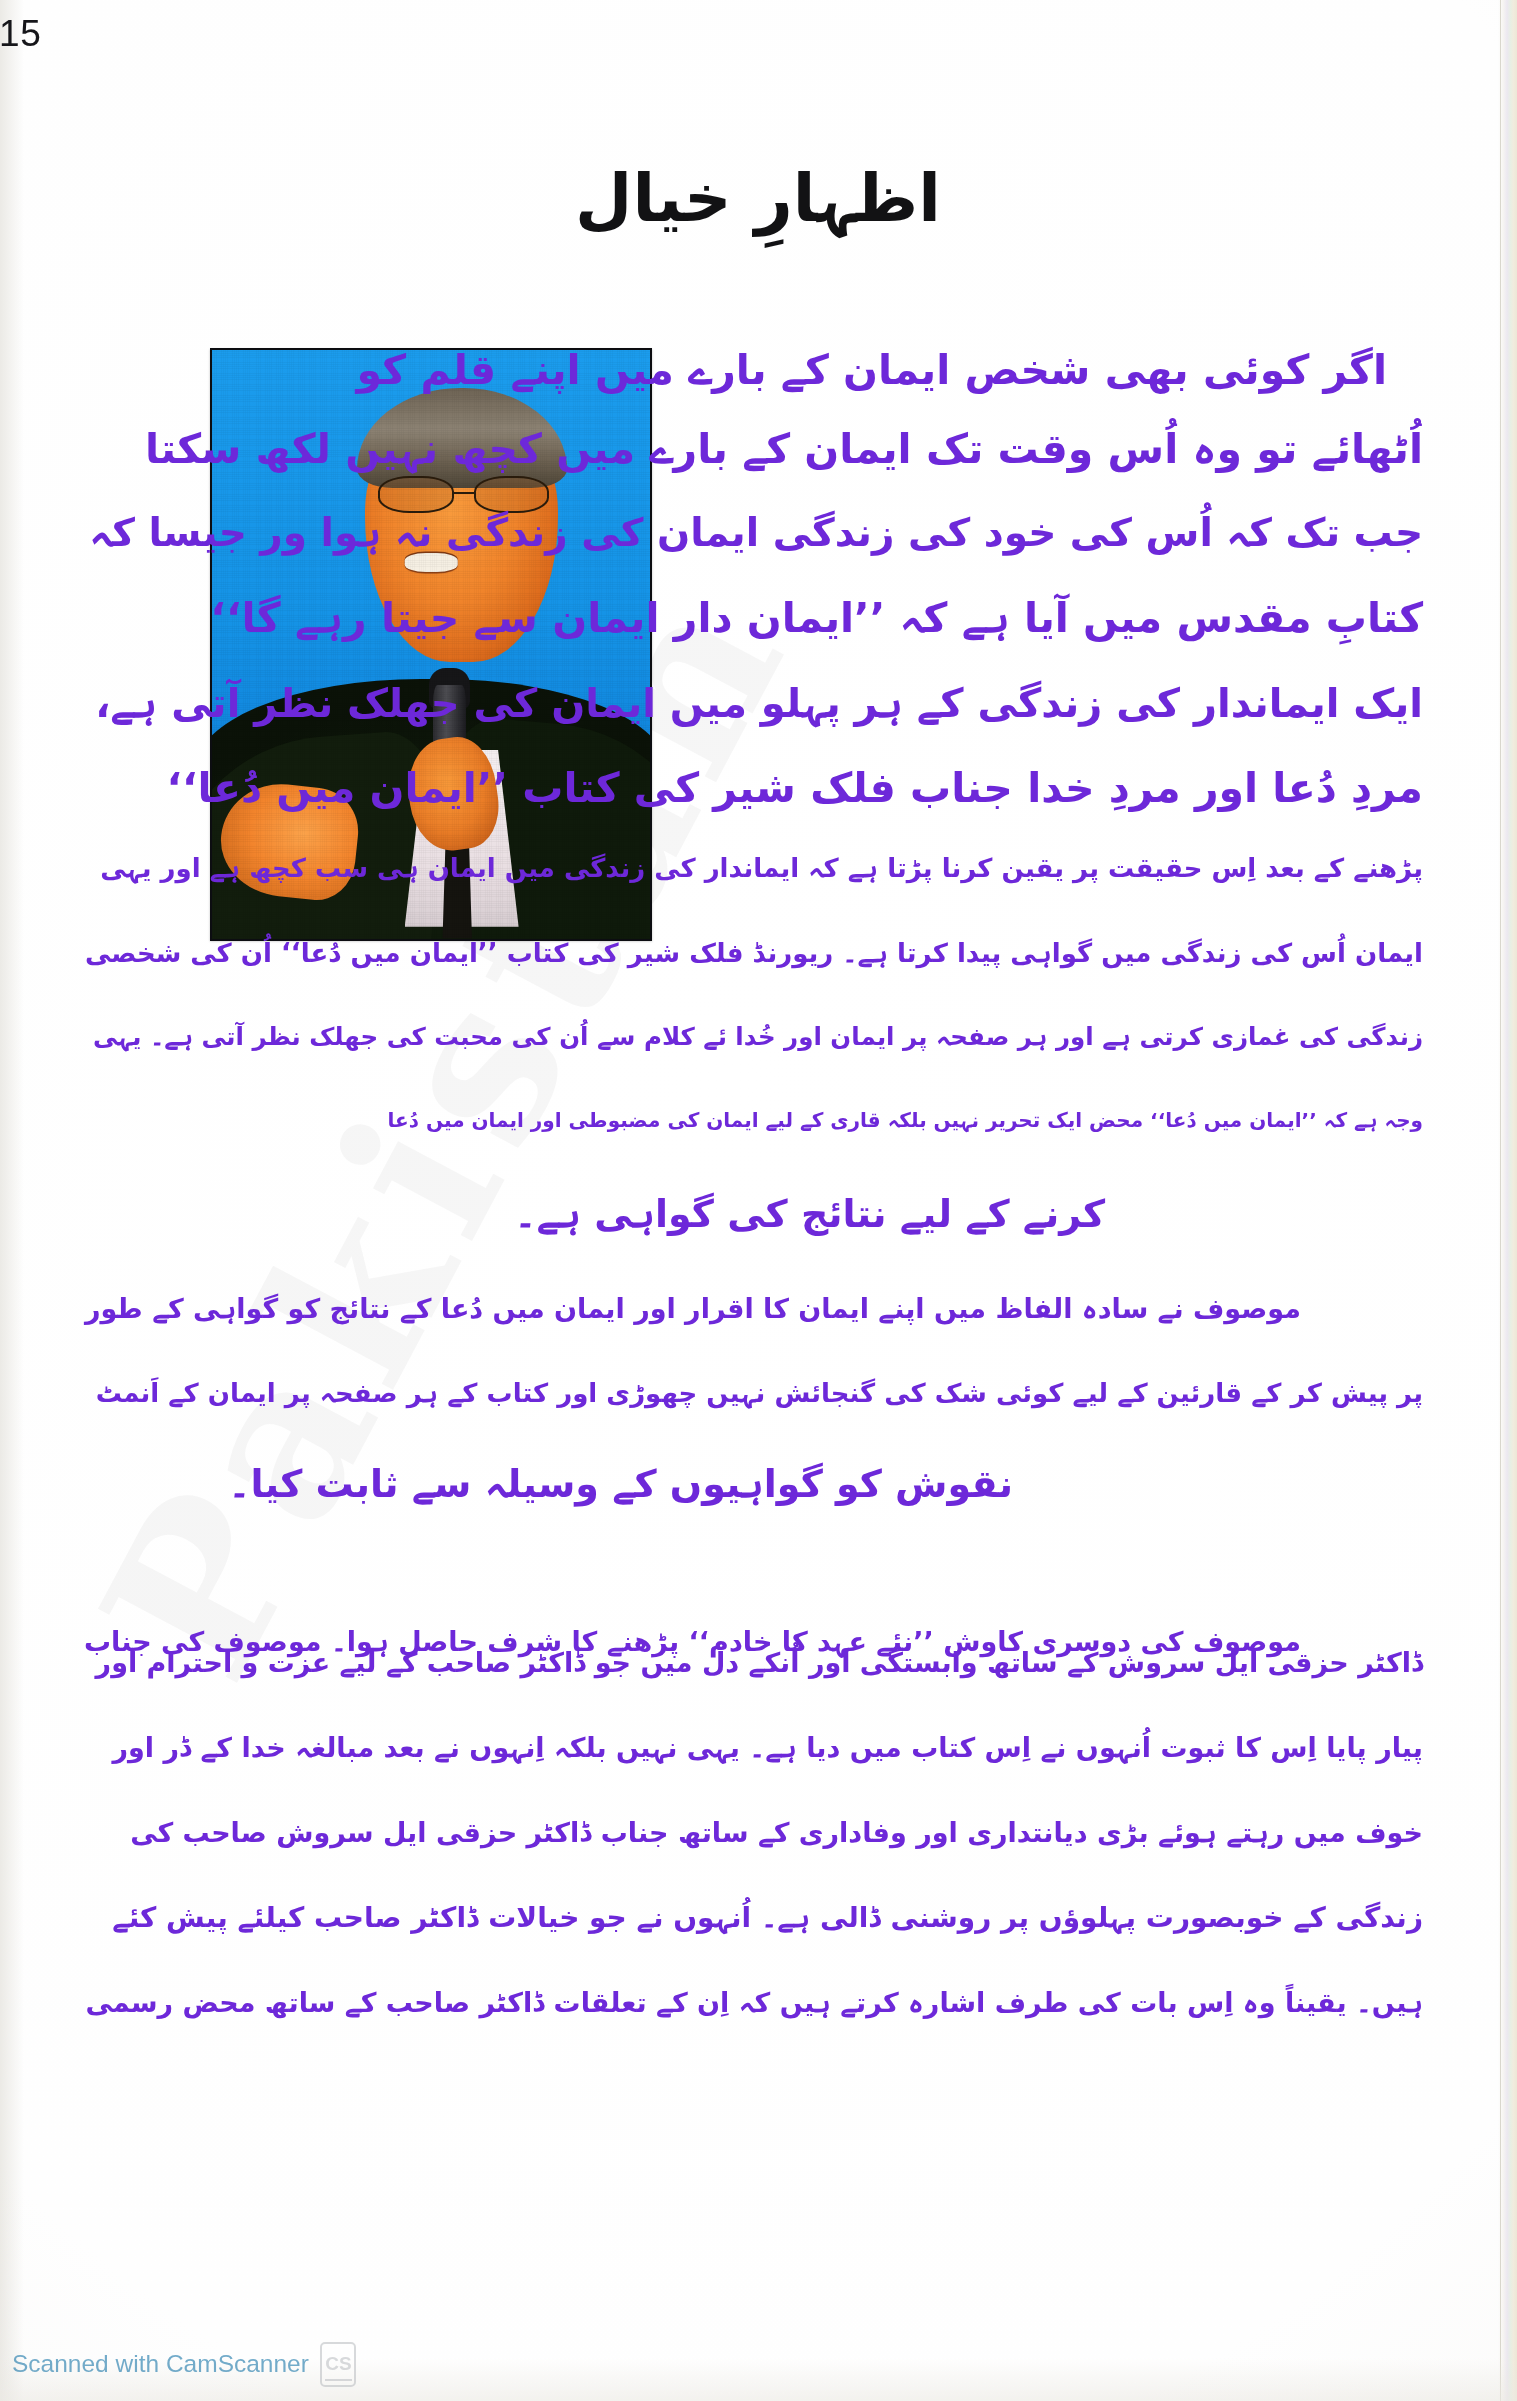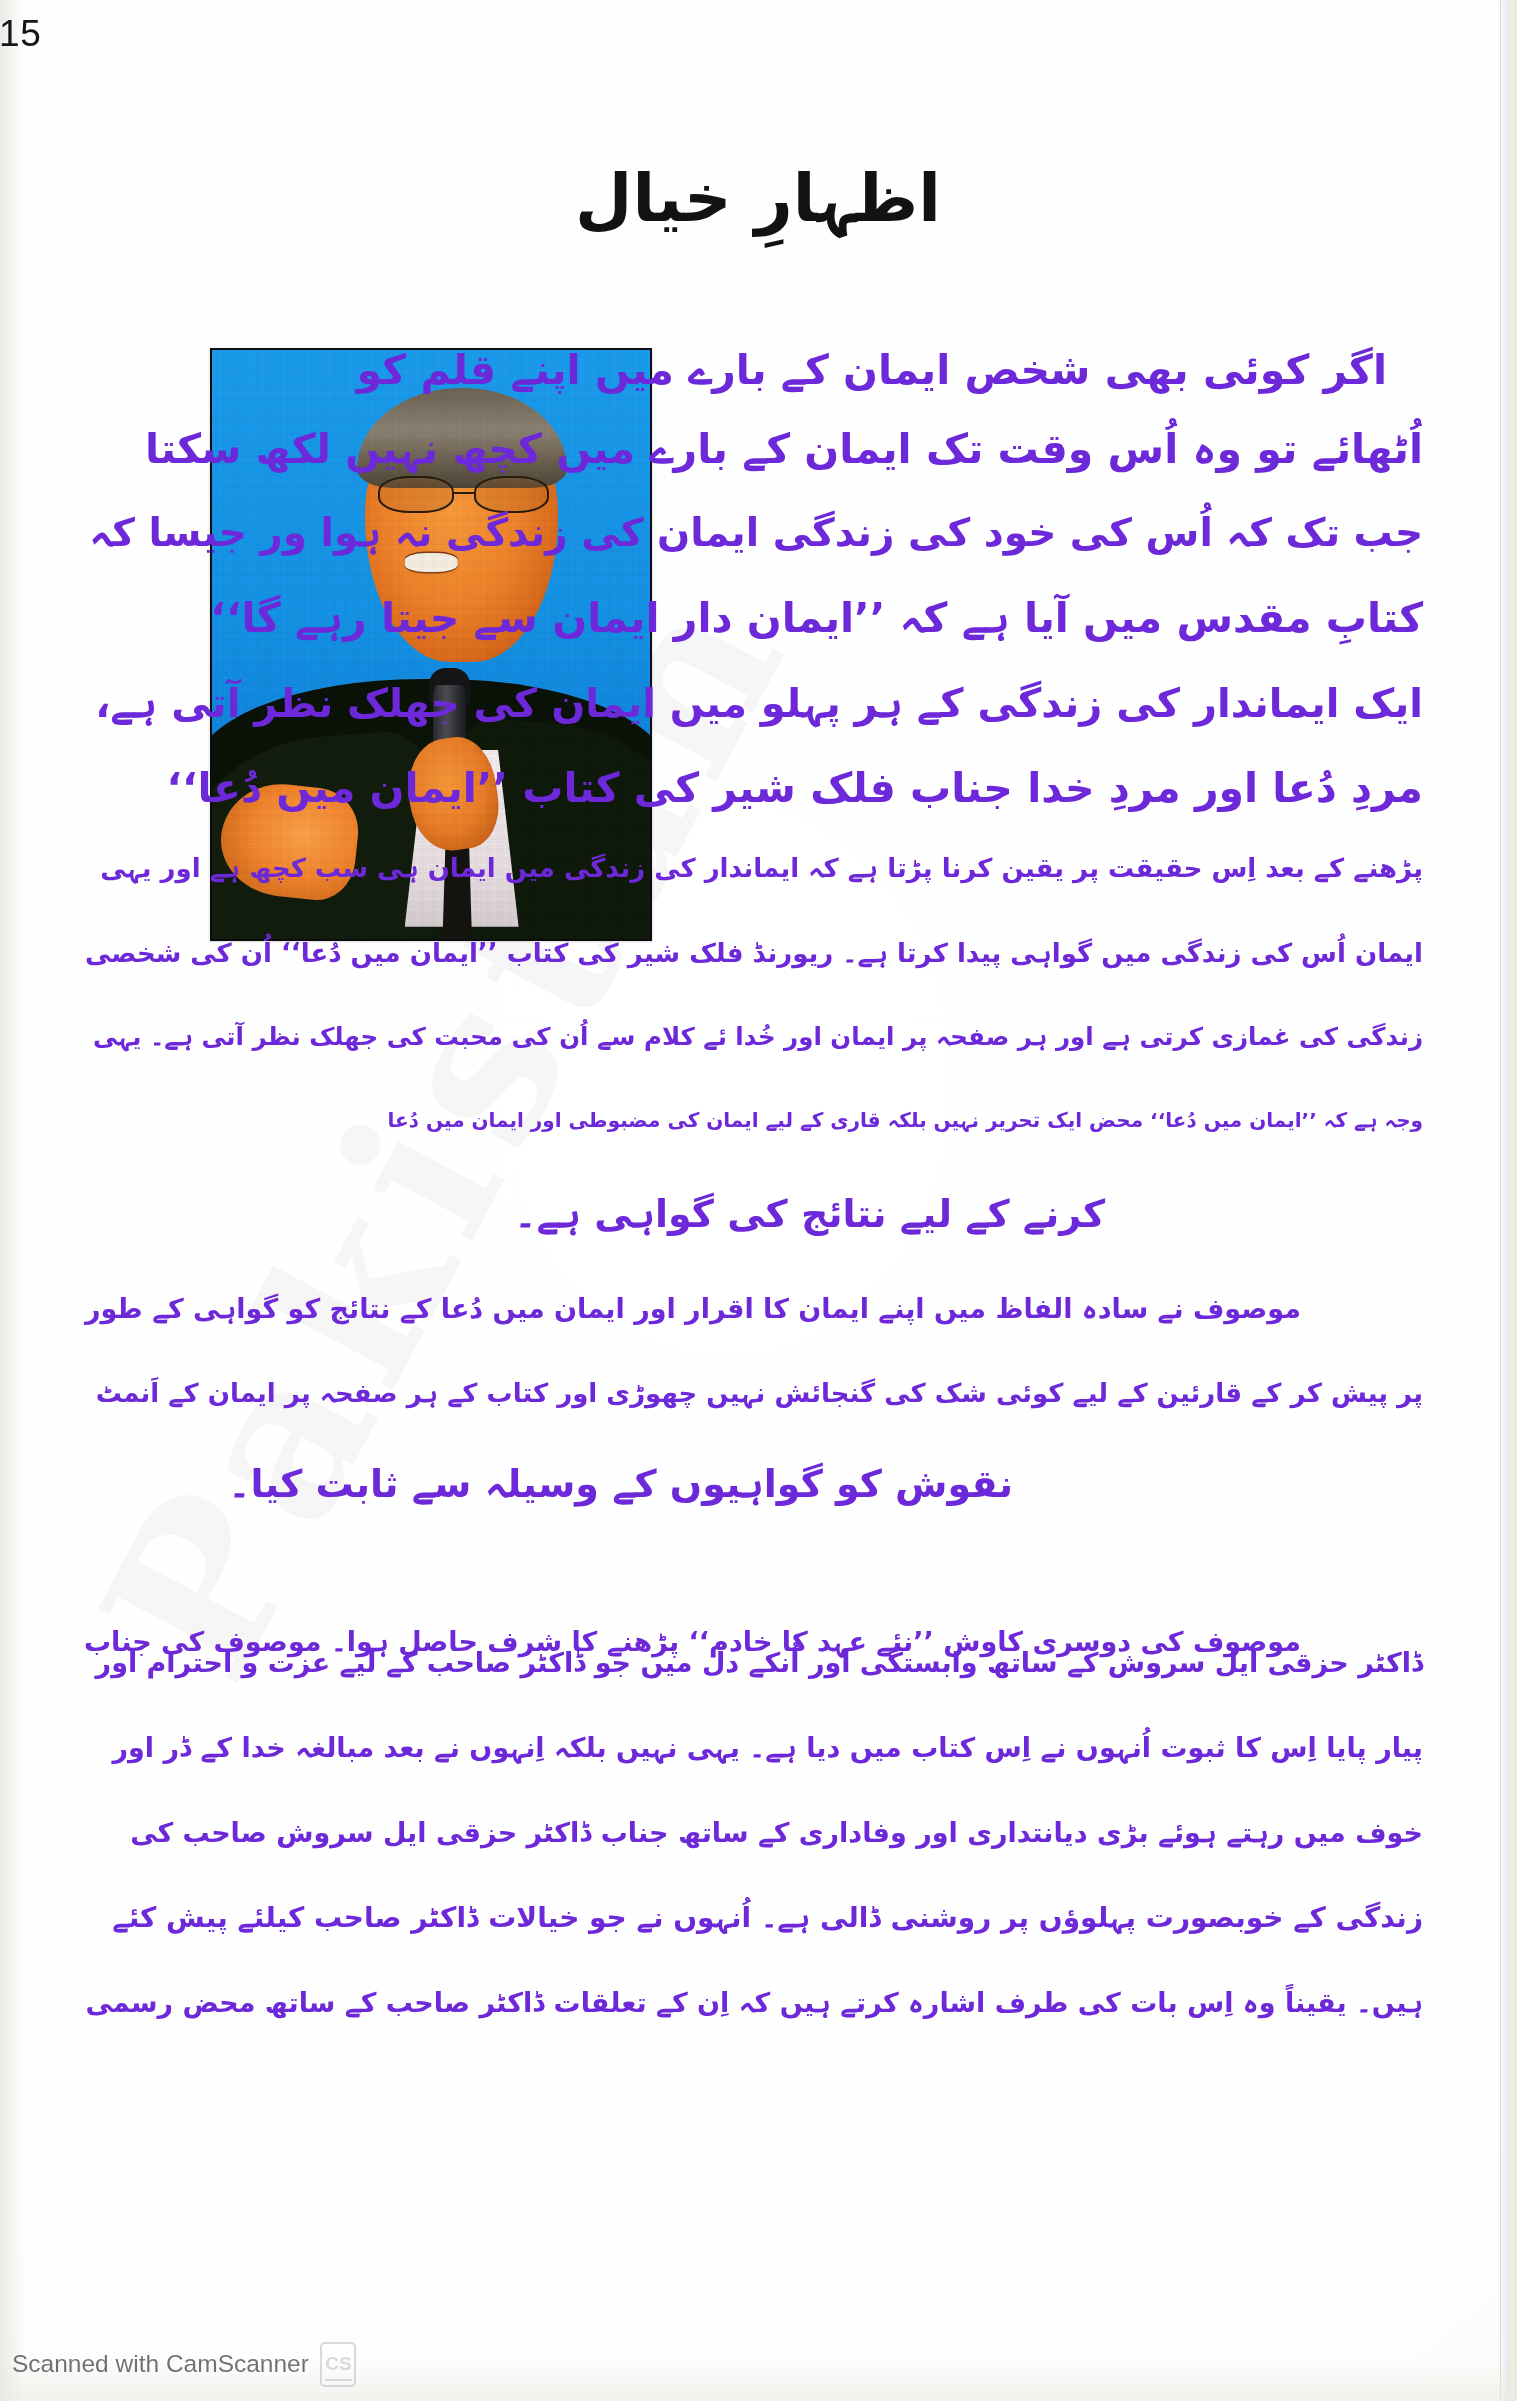--- a/index.html
+++ b/index.html
@@ -337,21 +337,21 @@
     position: absolute;
     left: 2.9px;
     right: 2.9px;
     bottom: 3.6px;
     height: 2.2px;
     background: #b9bcc0;
   }
   #cs-text {
     font-family: "Liberation Sans", sans-serif;
     font-size: 24.5px;
-    color: #000000;
+    color: #0369a1;
     direction: ltr;
   }
 </style>
 </head>
 <body>
 
 <div id="page">
 
   <div id="paper"></div>
   <div id="left-edge-shadow"></div>

